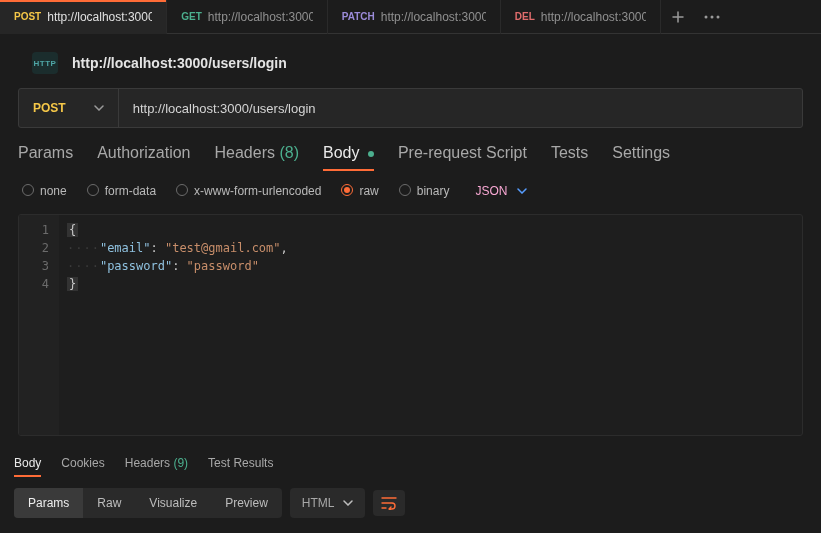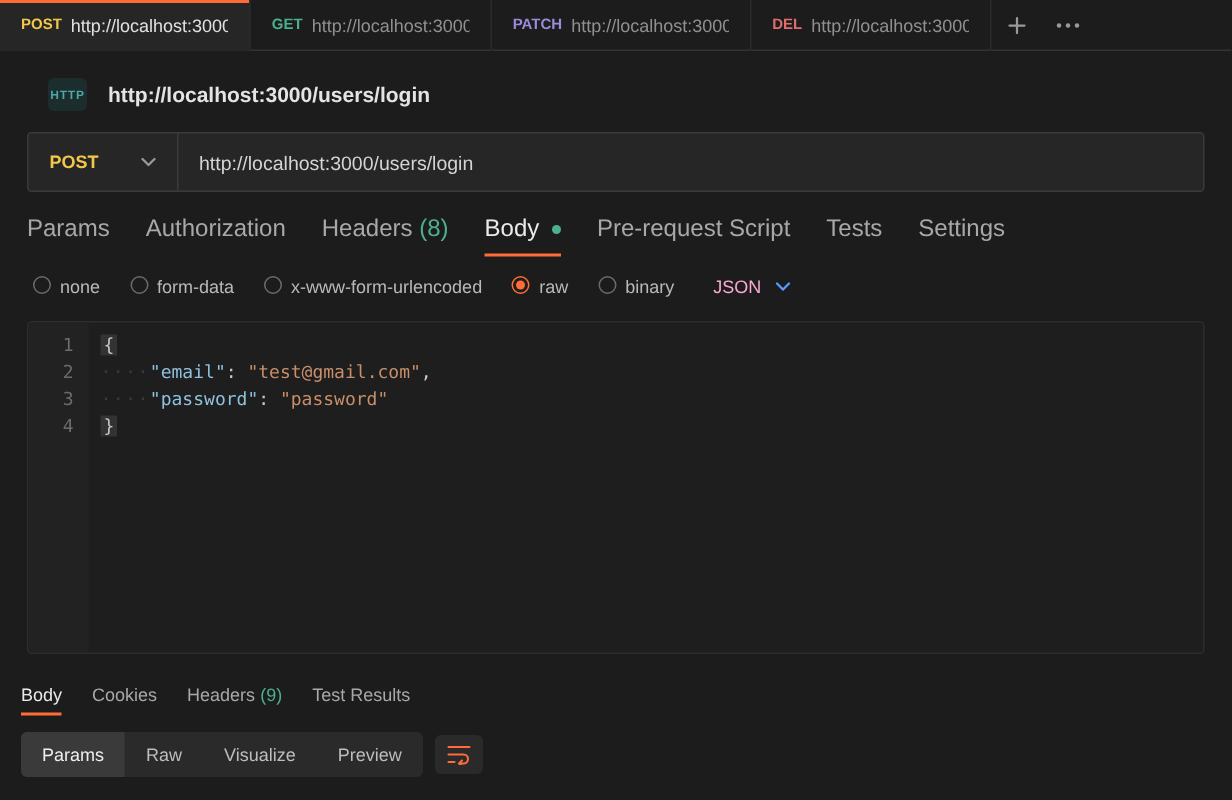--- a/index.html
+++ b/index.html
@@ -380,20 +380,28 @@
     </div>
     <div class="resp-tab">Test Results</div>
   </div>
   <div class="resp-toolbar">
     <div class="view-group">
       <div class="view-btn active">Params</div>
       <div class="view-btn">Raw</div>
       <div class="view-btn">Visualize</div>
       <div class="view-btn">Preview</div>
     </div>
+    <div class="fmt-select">
+      <span>HTML</span>
+      <span class="icon">
+        <svg width="10" height="6" viewBox="0 0 10 6">
+            <path d="M1 1l4 4 4-4" stroke="#bdbdbd" stroke-width="1.5" fill="none" stroke-linecap="round"></path>
+          </svg>
+      </span>
+    </div>
     <div class="wrap-btn">
       <span class="icon">
         <svg width="16" height="14" viewBox="0 0 16 14">
             <path d="M1 2h14M1 7h10a3 3 0 0 1 0 6H8m0 0 2-2m-2 2 2 2M1 12h4" stroke="#ff6c37" stroke-width="1.4" fill="none" stroke-linecap="round" stroke-linejoin="round"></path>
           </svg>
       </span>
     </div>
   </div>
 </div>
 

